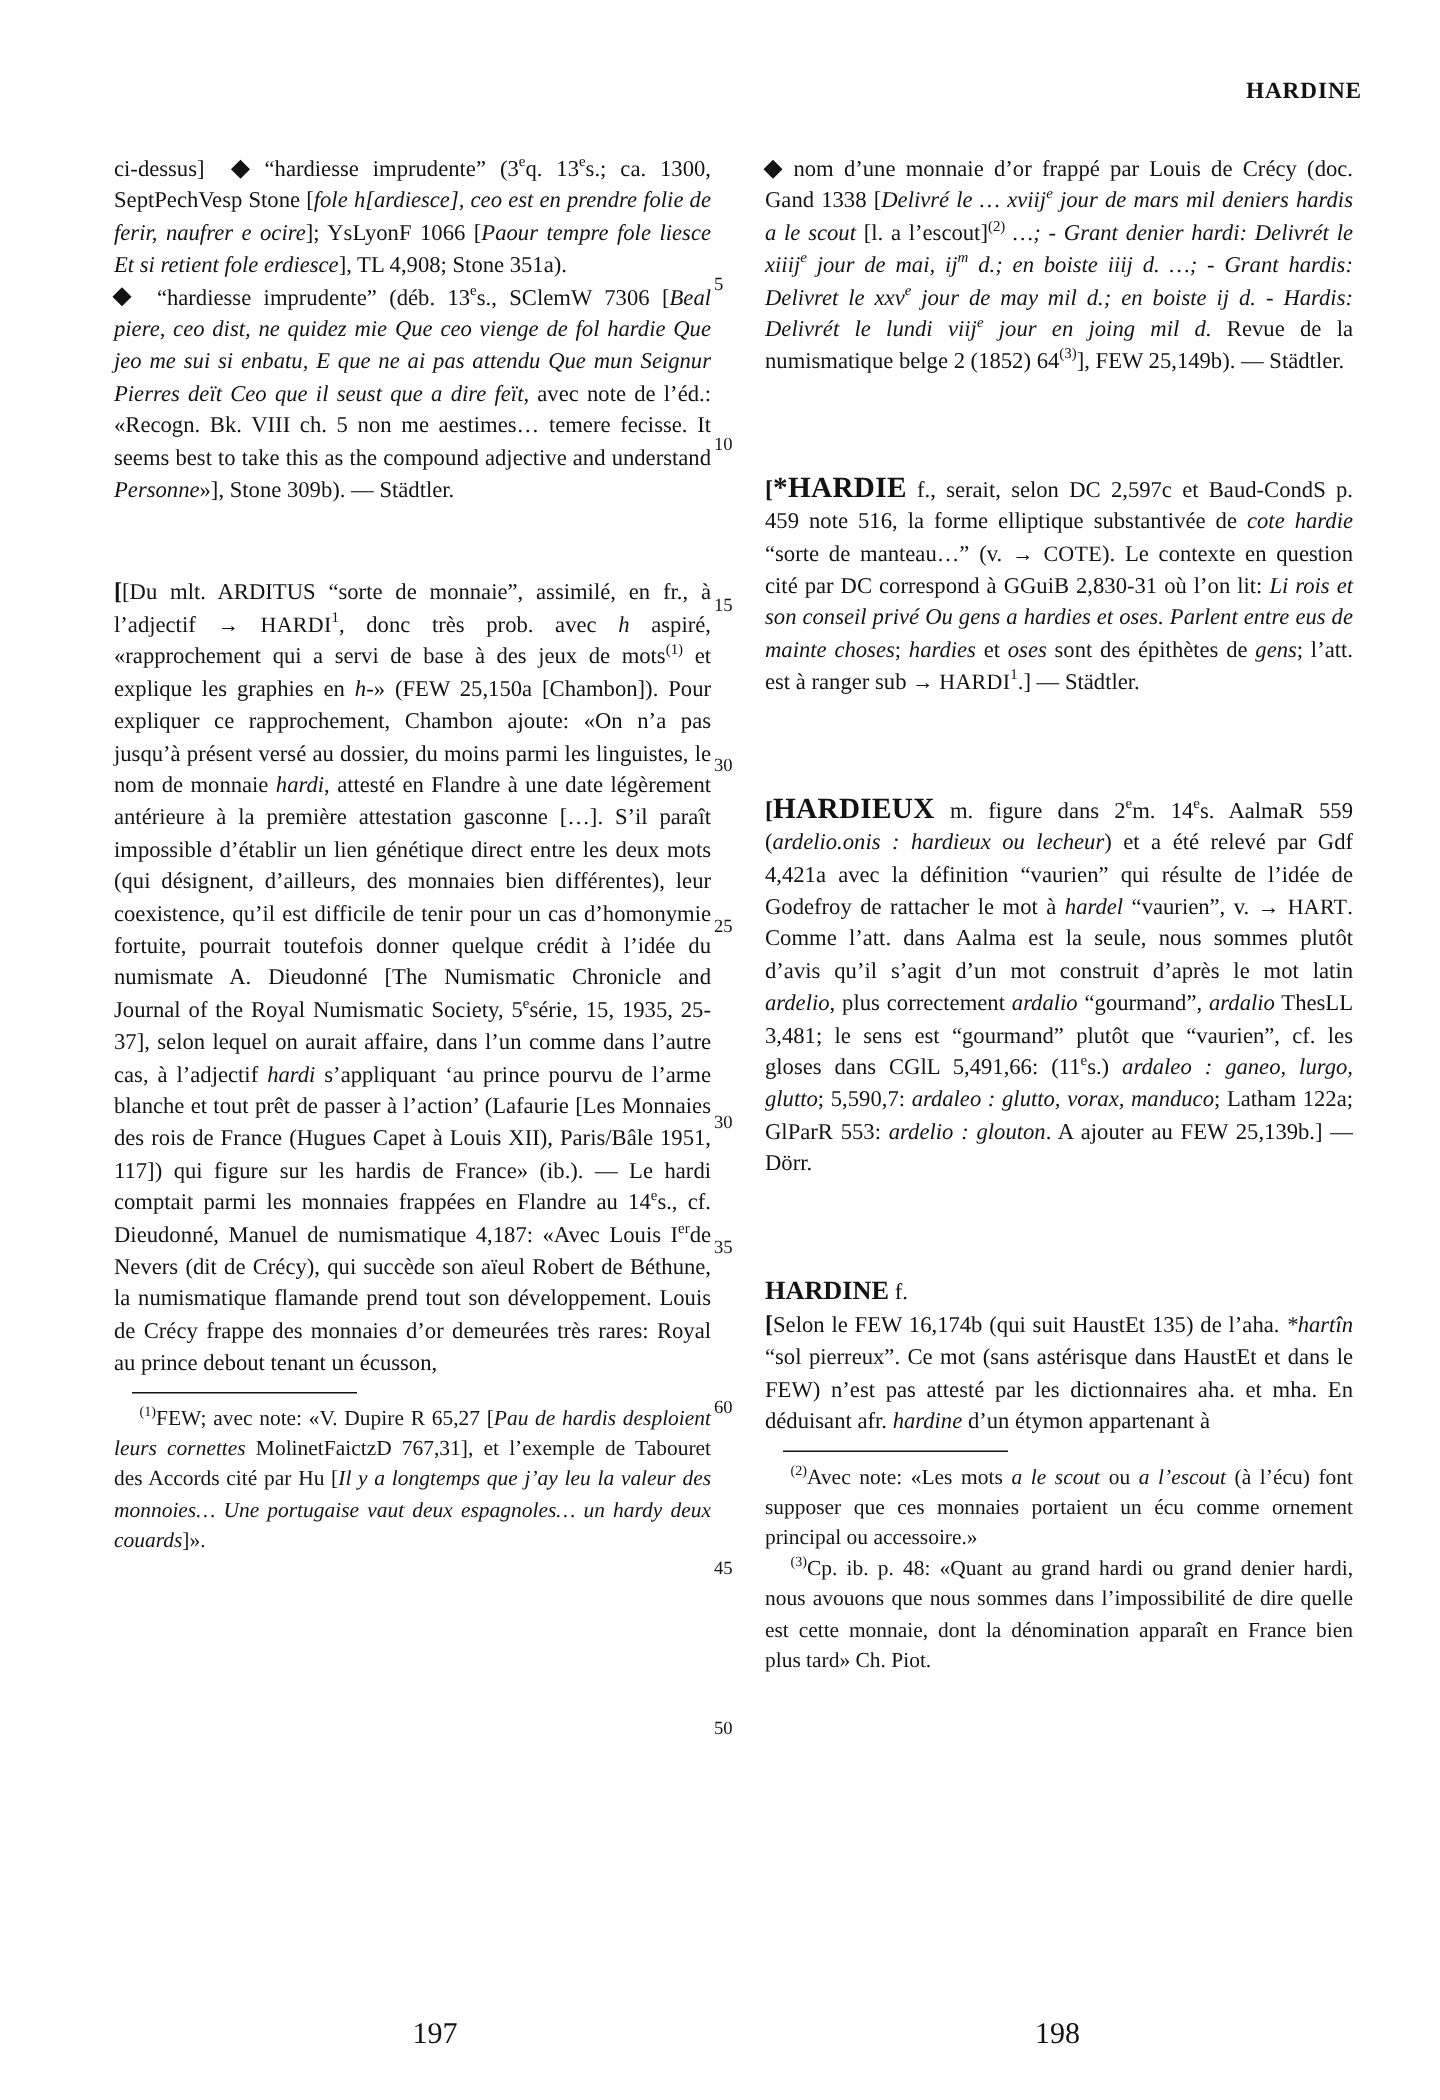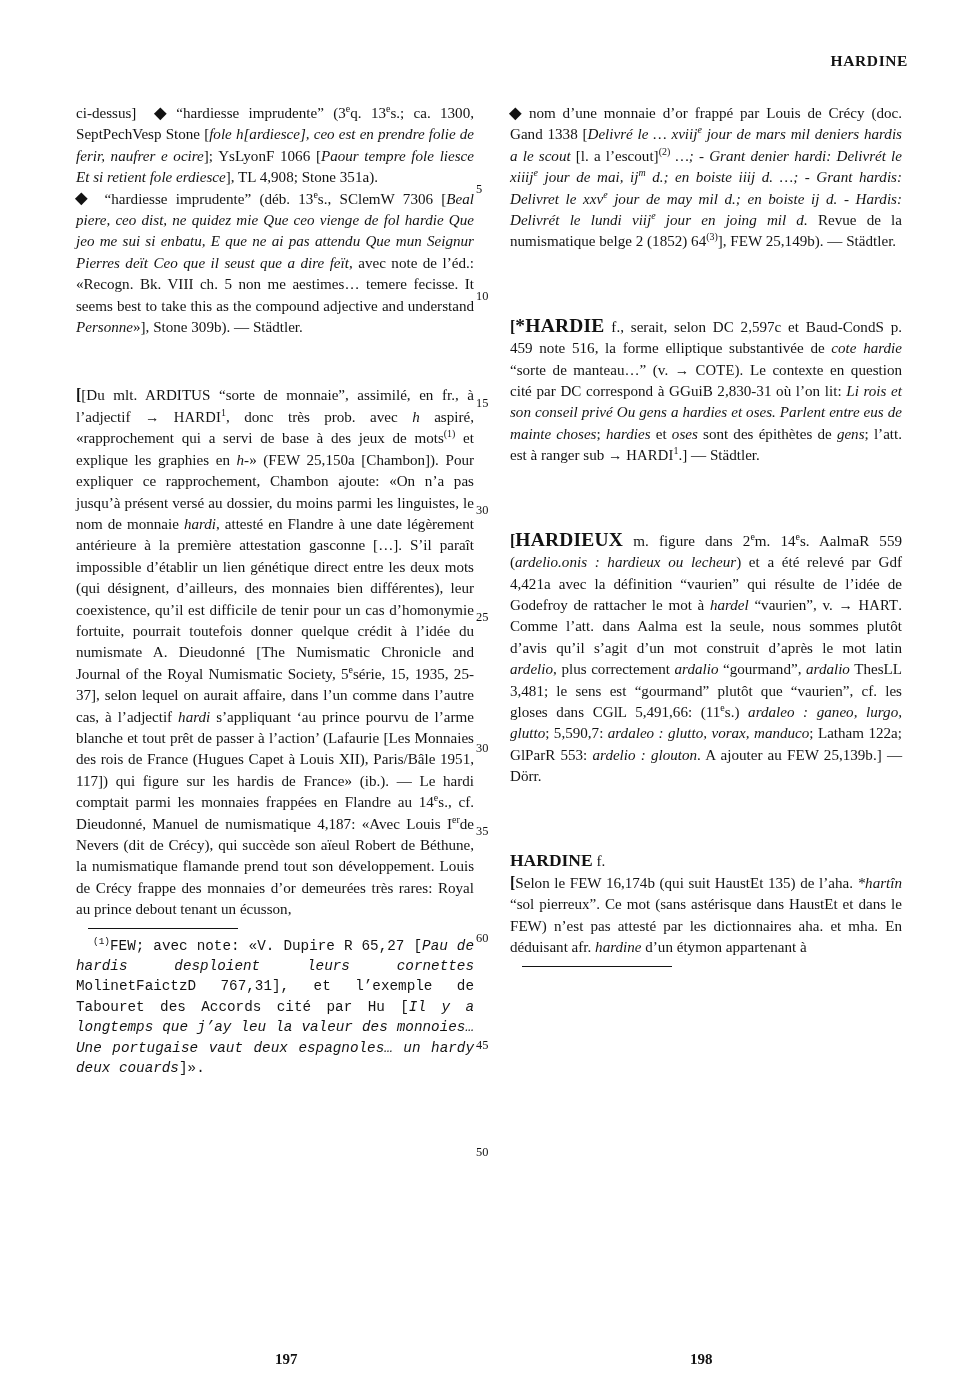--- a/index.html
+++ b/index.html
@@ -108,21 +108,21 @@
     font-size: 14.3px;
     line-height: 20.4px;
     text-align: justify;
   }
   .footnote-rule {
     width: 150px;
     height: 0;
     border-top: 1.4px solid #131313;
     margin: 7px 0 7px 12px;
   }
-  .footnote-block p { margin: 0; text-indent: 17px; font-family: Liberation Mono, monospace; }
+  .footnote-block p { margin: 0; text-indent: 17px; }
 
   
   .linenums {
     position: absolute;
     left: 476px;
     top: 94px;
     width: 26px;
     font-size: 12.4px;
     line-height: 21.4px;
     text-align: left;
@@ -130,22 +130,21 @@
   }
   .linenums span {
     position: absolute;
     display: block;
   }
 
   
   .folio {
     position: absolute;
     bottom: 32px;
-    font-size: 15px;
-    font-weight: bold;
+    font-size: 20px;
   }
   .folio-left  { left: 275px; }
   .folio-right { left: 690px; text-align: right; }
 </style>
 </head>
 <body>
 
 <div class="page">
 
   <div class="running-head">HARDINE</div>
@@ -196,20 +195,22 @@
     <p><span class="bracket-open">[</span><span class="headword">HARDIEUX</span> <span>m. figure dans 2</span><span class="sup">e</span><span>m. 14</span><span class="sup">e</span><span>s. AalmaR 559 (</span><i>ardelio.onis : hardieux ou lecheur</i><span>) et a été relevé par Gdf 4,421a avec la définition “vaurien” qui résulte de l’idée de Godefroy de rattacher le mot à </span><i>hardel</i><span> “vaurien”, v. </span><span class="arrow">→</span> <span class="sc">HART</span><span>. Comme l’att. dans Aalma est la seule, nous sommes plutôt d’avis qu’il s’agit d’un mot construit d’après le mot latin </span><i>ardelio</i><span>, plus correctement </span><i>ardalio</i><span> “gourmand”, </span><i>ardalio</i><span> ThesLL 3,481; le sens est “gourmand” plutôt que “vaurien”, cf. les gloses dans CGlL 5,491,66: (11</span><span class="sup">e</span><span>s.) </span><i>ardaleo : ganeo, lurgo, glutto</i><span>; 5,590,7: </span><i>ardaleo : glutto, vorax, manduco</i><span>; Latham 122a; GlParR 553: </span><i>ardelio : glouton</i><span>. A ajouter au FEW 25,139b.] — Dörr.</span></p>
 
     <div class="gap-xl"></div>
 
     <p><span class="headword-sm">HARDINE</span> <span>f.</span></p>
 
     <p><span class="bracket-open">[</span><span>Selon le FEW 16,174b (qui suit HaustEt 135) de l’aha. </span><i>*hartîn</i><span> “sol pierreux”. Ce mot (sans astérisque dans HaustEt et dans le FEW) n’est pas attesté par les dictionnaires aha. et mha. En déduisant afr. </span><i>hardine</i><span> d’un étymon appartenant à</span></p>
 
     <div class="footnote-block">
       <div class="footnote-rule"></div>
+      <p><span class="sup">(2)</span><span>Avec note: «Les mots </span><i>a le scout</i><span> ou </span><i>a l’escout</i><span> (à l’écu) font supposer que ces monnaies portaient un écu comme ornement principal ou accessoire.»</span></p>
+      <p><span class="sup">(3)</span><span>Cp. ib. p. 48: «Quant au grand hardi ou grand denier hardi, nous avouons que nous sommes dans l’impossibilité de dire quelle est cette monnaie, dont la dénomination apparaît en France bien plus tard» Ch. Piot.</span></p>
     </div>
 
   </div>
 
   <div class="folio folio-left">197</div>
   <div class="folio folio-right">198</div>
 
 </div>
 
 </body></html>

